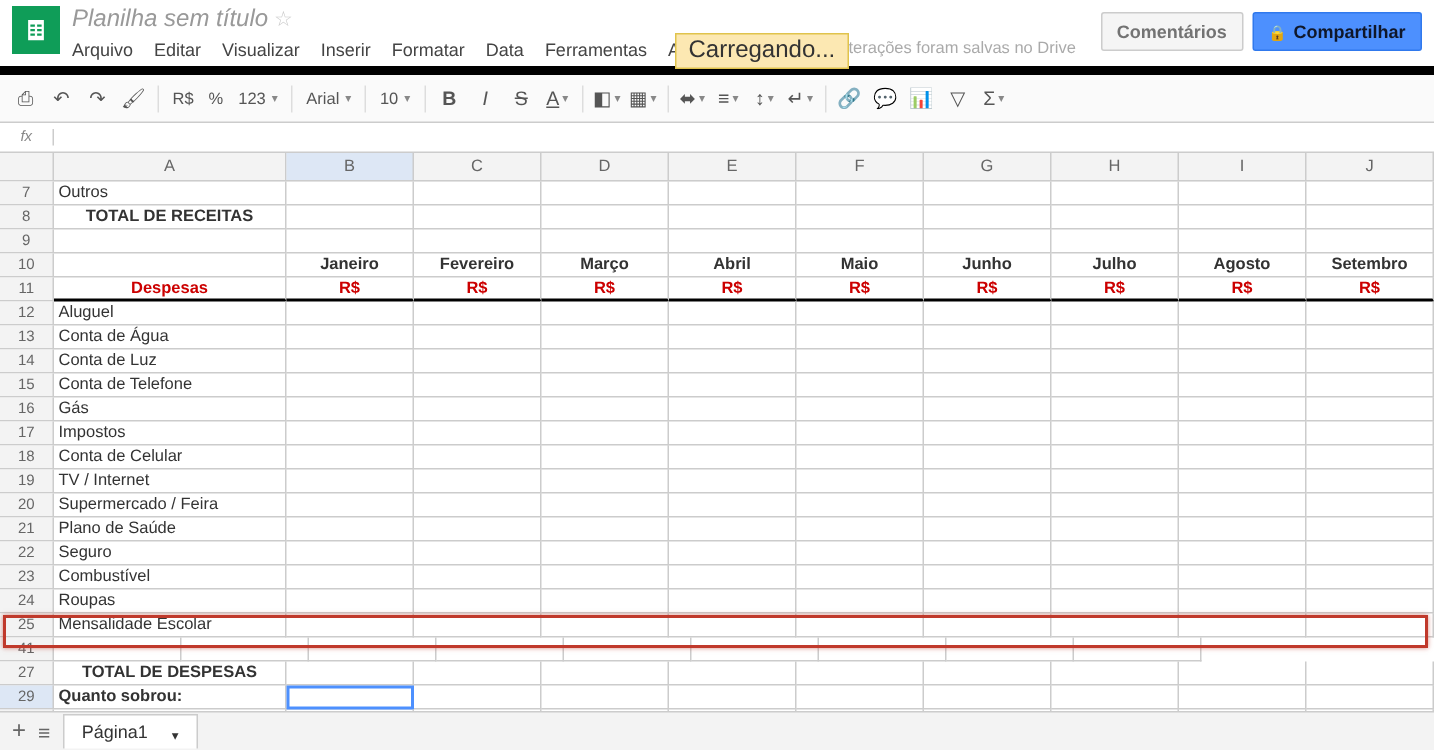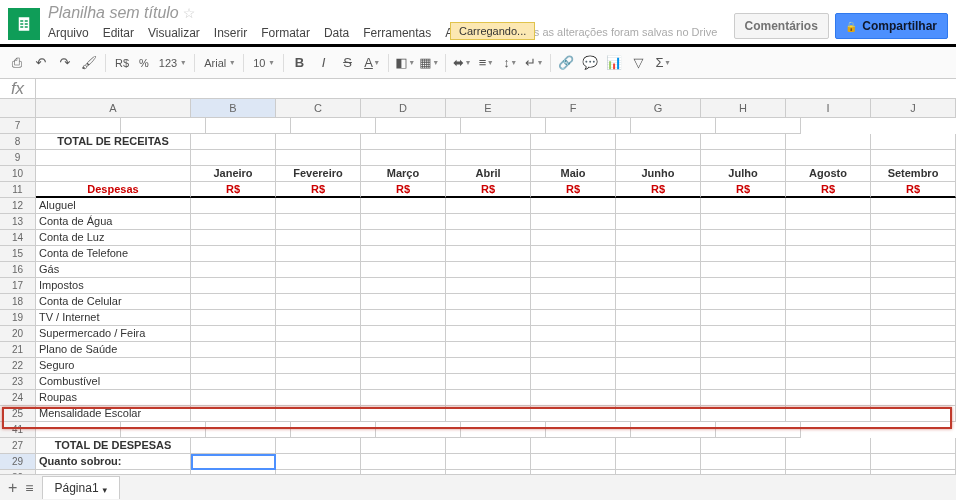--- a/index.html
+++ b/index.html
@@ -1,58 +1,58 @@
 <!DOCTYPE html>
 <html><head>
 <meta charset="utf-8">
 <style>
 *{box-sizing:border-box;margin:0;padding:0;font-family:Arial,sans-serif}
 body{background:#fff;font-size:11px;color:#333;width:956px;overflow:hidden}
-.hdr{display:flex;align-items:center;padding:4px 8px 0;border-bottom:3px solid #000000;position:relative}
+.hdr{display:flex;align-items:flex-start;padding:4px 8px 0;border-bottom:6px solid #000000;position:relative}
 .logo{width:32px;height:32px;background:#0f9d58;display:flex;align-items:center;justify-content:center;margin-right:8px}
 .logo svg{fill:#fff}
 .tblock{flex:1}
 .title{font-size:16px;color:#999;font-style:italic;padding:2px 0}
 .star{color:#ccc;font-size:14px;margin-left:4px}
 .menus{display:flex;gap:14px;padding:4px 0;font-size:12px;color:#444}
 .menus span{cursor:pointer}
 .drivest{color:#aaa;font-size:11px;margin-left:20px}
 .rbtns{display:flex;gap:6px;align-items:flex-start;padding-top:4px}
 .btn{padding:5px 10px;font-size:12px;border-radius:2px;cursor:pointer}
 .btn-c{background:#f5f5f5;border:1px solid #ccc;color:#737373;font-weight:bold}
 .btn-s{background:#4d90fe;color:#0f172a;border:1px solid #3079ed;font-weight:bold}
 .btn-s::before{content:"🔒";font-size:10px;margin-right:4px}
-.loading{position:absolute;left:450px;top:22px;background:#fce8b2;border:1px solid #e0c34c;padding:2px 8px;font-size:11px;color:#333}
+.loading{position:absolute;left:450px;top:22px;background:#fce8b2;border:1px solid #e0c34c;padding:2px 8px;font-size:16px;color:#333}
 .tbar{display:flex;align-items:center;gap:2px;padding:4px 6px;border-bottom:1px solid #ccc;background:#fafafa;height:32px}
 .tb{width:22px;height:22px;display:flex;align-items:center;justify-content:center;color:#555;cursor:pointer;font-size:13px}
 .tsep{width:1px;height:18px;background:#ddd;margin:0 3px}
 .tsel{font-size:11px;color:#555;padding:0 4px;display:flex;align-items:center;gap:2px}
 .dd::after{content:"▾";font-size:8px;margin-left:2px;color:#888}
 .fxbar{display:flex;align-items:center;border-bottom:1px solid #ccc;height:20px}
-.fxlbl{width:36px;text-align:center;font-style:italic;color:#888;font-size:17px;border-right:1px solid #ccc}
+.fxlbl{width:36px;text-align:center;font-style:italic;color:#888;font-size:10px;border-right:1px solid #ccc}
 .grid{position:relative}
 .chdr{display:flex;background:#f3f3f3;border-bottom:1px solid #ccc}
 .corner{width:36px;height:18px;border-right:1px solid #ccc;background:#f3f3f3}
 .ch{height:18px;border-right:1px solid #ccc;text-align:center;font-size:11px;color:#666;line-height:18px}
 .row{display:flex;height:16px}
 .rh{width:36px;background:#f3f3f3;border-right:1px solid #ccc;border-bottom:1px solid #ccc;text-align:center;font-size:10px;color:#666;line-height:16px}
 .cell{border-right:1px solid #ccc;border-bottom:1px solid #ccc;padding:0 3px;font-size:11px;line-height:15px;overflow:hidden;white-space:nowrap}
 .colA{width:155px}.colB{width:85px}.colC{width:85px}.colD{width:85px}.colE{width:85px}.colF{width:85px}.colG{width:85px}.colH{width:85px}.colI{width:85px}.colJ{width:85px}
 .bold{font-weight:bold}
 .center{text-align:center}
 .red{color:#c00}
 .bthick{border-bottom:2px solid #000}
 .hl{position:absolute;border:2px solid #c0392b;box-shadow:0 0 3px rgba(192,57,43,.6);pointer-events:none;left:2px;top:308px;width:950px;height:22px}
 .sel{outline:2px solid #4d90fe;outline-offset:-2px}
 .ch.selh{background:#dde7f5}
 .rh.selh{background:#dde7f5}
 .tabs{position:fixed;bottom:0;left:0;right:0;display:flex;align-items:center;height:26px;border-top:1px solid #ccc;background:#f3f3f3;padding:0 8px;gap:8px;width:956px}
 .tplus{font-size:16px;color:#666;cursor:pointer}
 .tmenu{font-size:14px;color:#666;cursor:pointer}
-.tab{background:#fff;border:1px solid #ccc;border-bottom:none;padding:4px 12px;font-size:12px;cursor:pointer;display:flex;align-items:flex-end;gap:4px}
+.tab{background:#fff;border:1px solid #ccc;border-bottom:none;padding:4px 12px;font-size:12px;cursor:pointer;display:flex;align-items:flex-end;gap:16px}
 </style>
 </head>
 <body>
 
 <div class="hdr">
   <div class="logo">
       <svg width="18" height="18" viewBox="0 0 24 24">
         <path d="M19 3H5v18h14V3zm-8 14H7v-2h4v2zm0-4H7v-2h4v2zm0-4H7V7h4v2zm6 8h-4v-2h4v2zm0-4h-4v-2h4v2zm0-4h-4V7h4v2z"></path>
       </svg>
     </div>
@@ -134,20 +134,21 @@
     <div class="ch colE">E</div>
     <div class="ch colF">F</div>
     <div class="ch colG">G</div>
     <div class="ch colH">H</div>
     <div class="ch colI">I</div>
     <div class="ch colJ">J</div>
   </div>
 
   <div class="row">
       <div class="rh">7</div>
+      <div class="cell colA">Outros</div>
       <div class="cell colB"></div>
       <div class="cell colC"></div>
       <div class="cell colD"></div>
       <div class="cell colE"></div>
       <div class="cell colF"></div>
       <div class="cell colG"></div>
       <div class="cell colH"></div>
       <div class="cell colI"></div>
       <div class="cell colJ"></div>
     </div>

